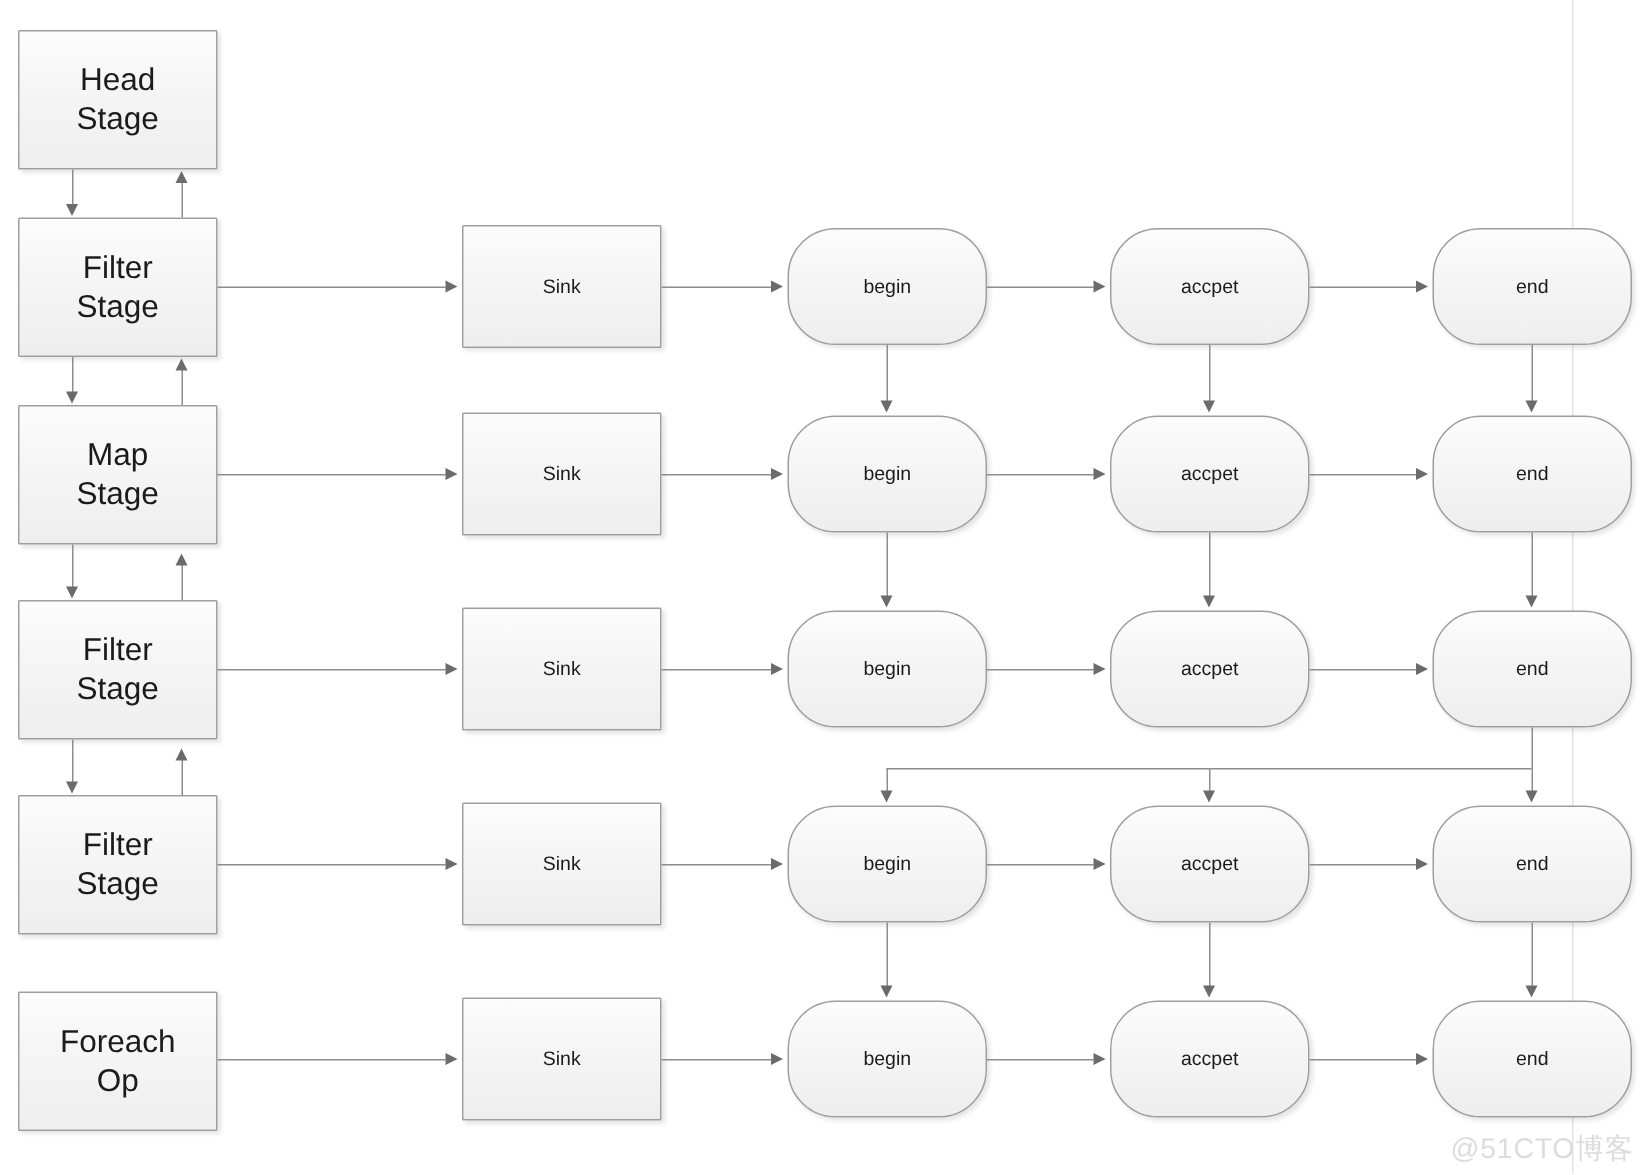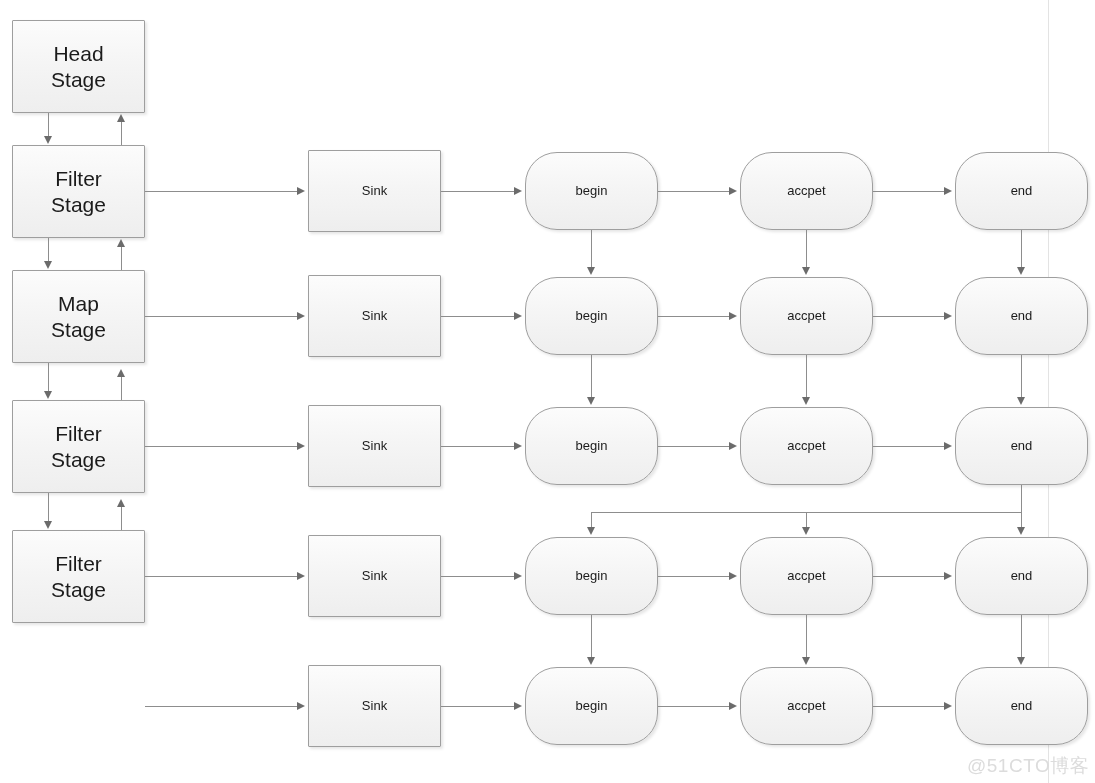--- a/index.html
+++ b/index.html
@@ -118,20 +118,23 @@
   </div>
 
   <div class="node rect stage" style="left:12px; top:400px; width:133px; height:93px;">
     <span class="label"><span>Filter</span><br><span>Stage</span></span>
   </div>
 
   <div class="node rect stage" style="left:12px; top:530px; width:133px; height:93px;">
     <span class="label"><span>Filter</span><br><span>Stage</span></span>
   </div>
 
+  <div class="node rect stage" style="left:12px; top:661px; width:133px; height:93px;">
+    <span class="label"><span>Foreach</span><br><span>Op</span></span>
+  </div>
 
   <div class="edge-v" style="left:48px; top:113px; height:24px;"></div>
   <div class="arrow down" style="left:43.5px; top:136px;"></div>
 
   <div class="edge-v" style="left:48px; top:238px; height:24px;"></div>
   <div class="arrow down" style="left:43.5px; top:261px;"></div>
 
   <div class="edge-v" style="left:48px; top:363px; height:29px;"></div>
   <div class="arrow down" style="left:43.5px; top:391px;"></div>
 

